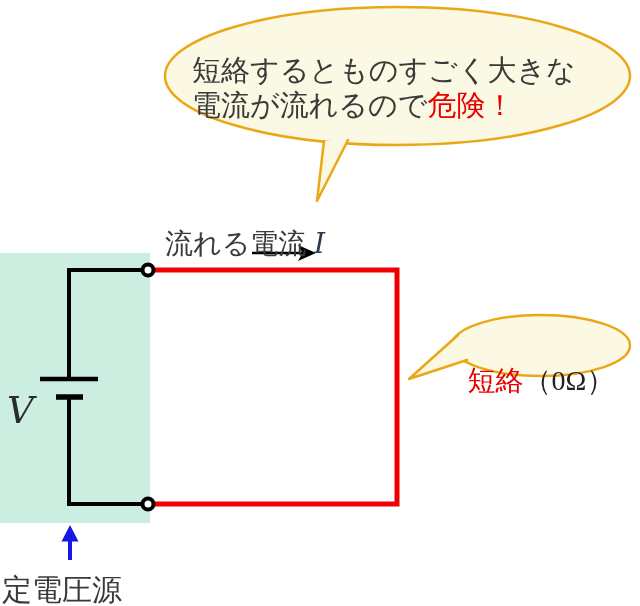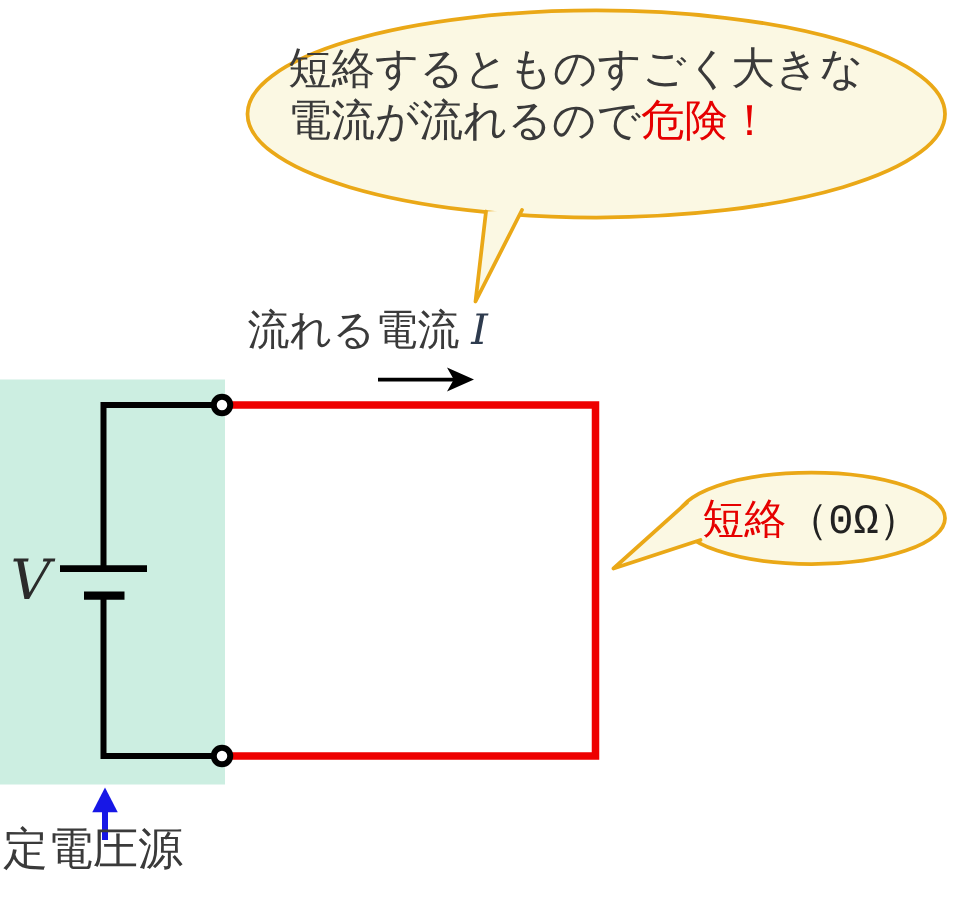--- a/index.html
+++ b/index.html
@@ -30,31 +30,31 @@
   .plate-long{fill:none;stroke:var(--wire-black);stroke-width:4.5;}
   .plate-short{fill:none;stroke:var(--wire-black);stroke-width:5.5;}
   .wire-red{fill:none;stroke:var(--wire-short);stroke-width:5;}
   .terminal{fill:#ffffff;stroke:var(--wire-black);stroke-width:4;}
   .arrow-line{stroke:var(--wire-black);stroke-width:2.5;fill:none;}
   .arrow-head{fill:var(--wire-black);stroke:none;}
   .blue-line{stroke:var(--pointer-blue);stroke-width:4;fill:none;}
   .blue-head{fill:var(--pointer-blue);stroke:none;}
 
   
-  .txt{position:absolute;color:var(--text);white-space:nowrap;}
+  .txt{position:absolute;color:var(--text);white-space:nowrap;margin-top:24px;}
   .warning-text{left:192px;top:29px;font-size:29px;line-height:35px;}
   .danger{color:var(--danger);}
   .current-line1{left:186px;top:170px;font-size:28px;}
   .current-line2{left:165px;top:201px;font-size:28px;}
   .math{font-family:"DejaVu Serif",serif;font-style:italic;color:#2e3b4e;}
   .v-symbol{left:7px;top:365px;font-size:37px;color:#2b2b2b;}
   .short-text{left:452px;top:315px;width:178px;height:61px;display:flex;
-    align-items:center;justify-content:center;font-size:28px;}
+    align-items:flex-end;justify-content:center;font-size:28px;}
   .short-term{color:var(--danger);}
-  .short-value{color:#222222;font-family:Liberation Mono, monospace;}
+  .short-value{color:#222222;font-family:Liberation Serif, serif;}
   .source-label{left:2px;top:546px;font-size:30px;}
 </style>
 </head>
 <body>
 
 <div class="stage">
 
   <svg class="canvas" width="640" height="606" viewBox="0 0 640 606">
 
     <rect class="source-rect" x="0" y="253" width="150" height="270"></rect>

